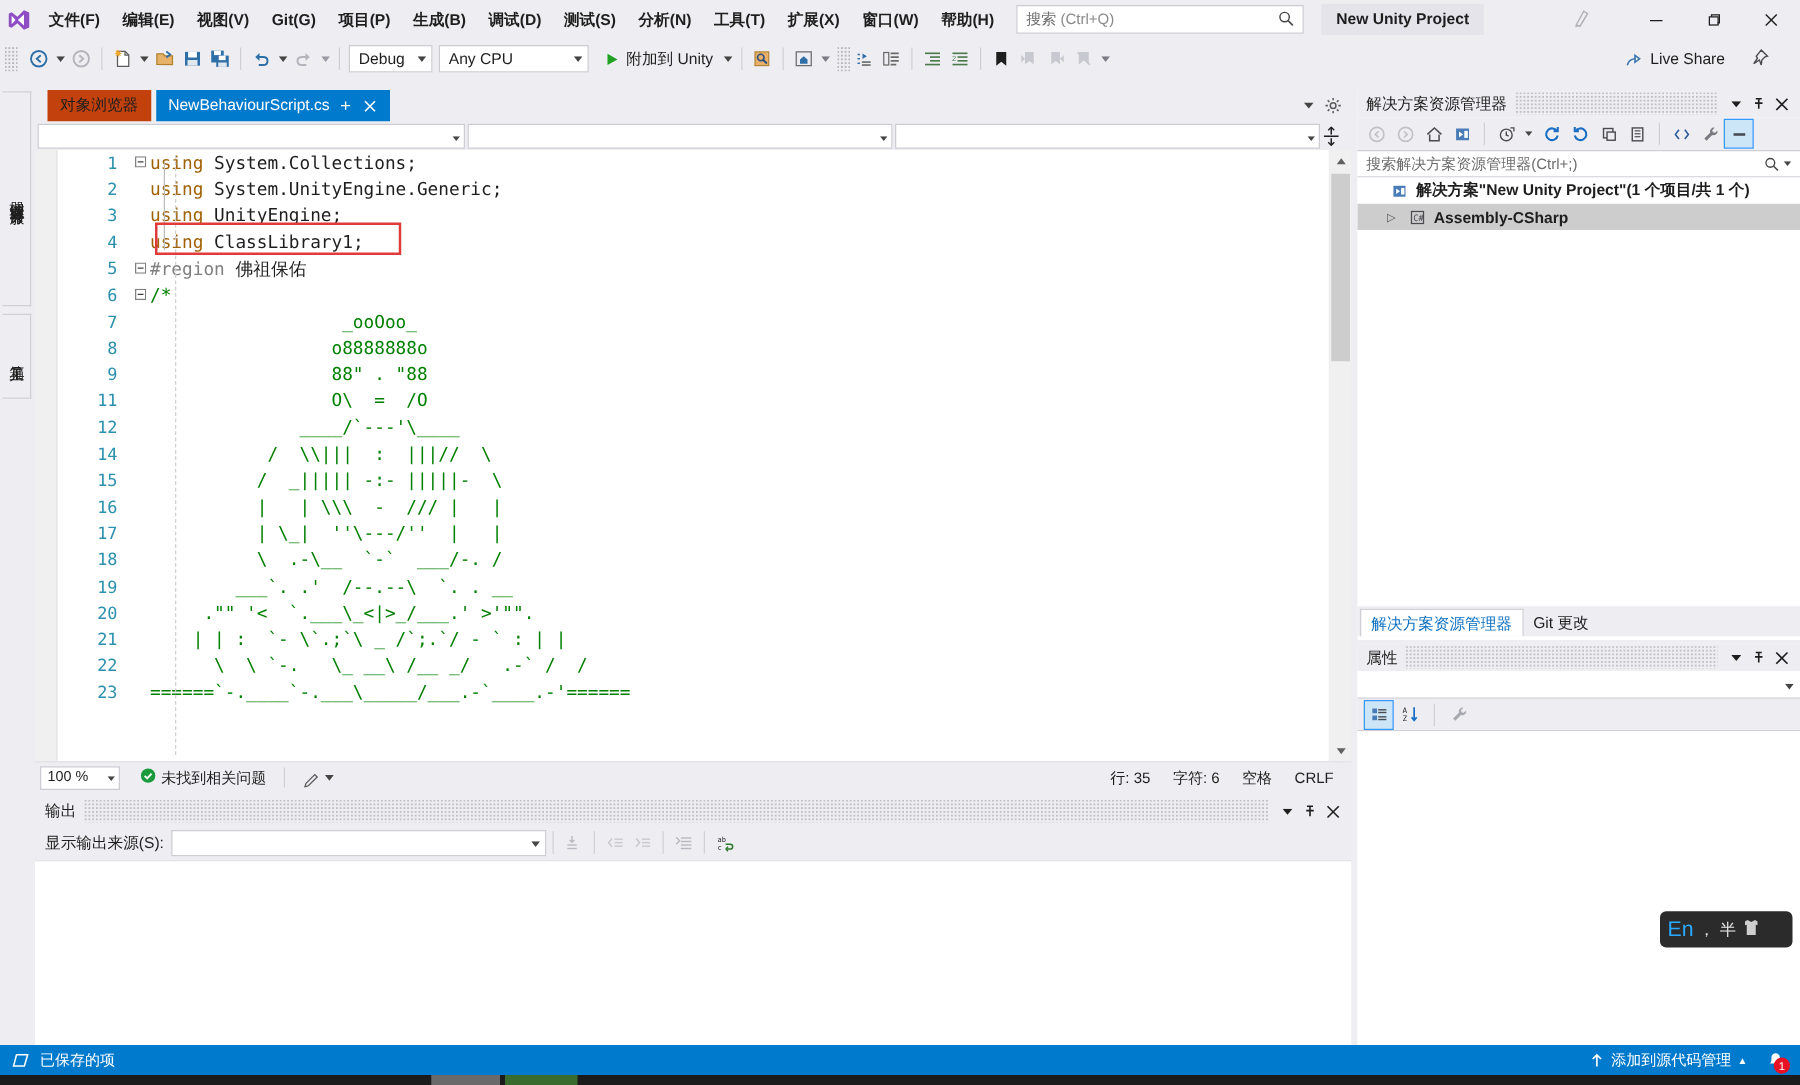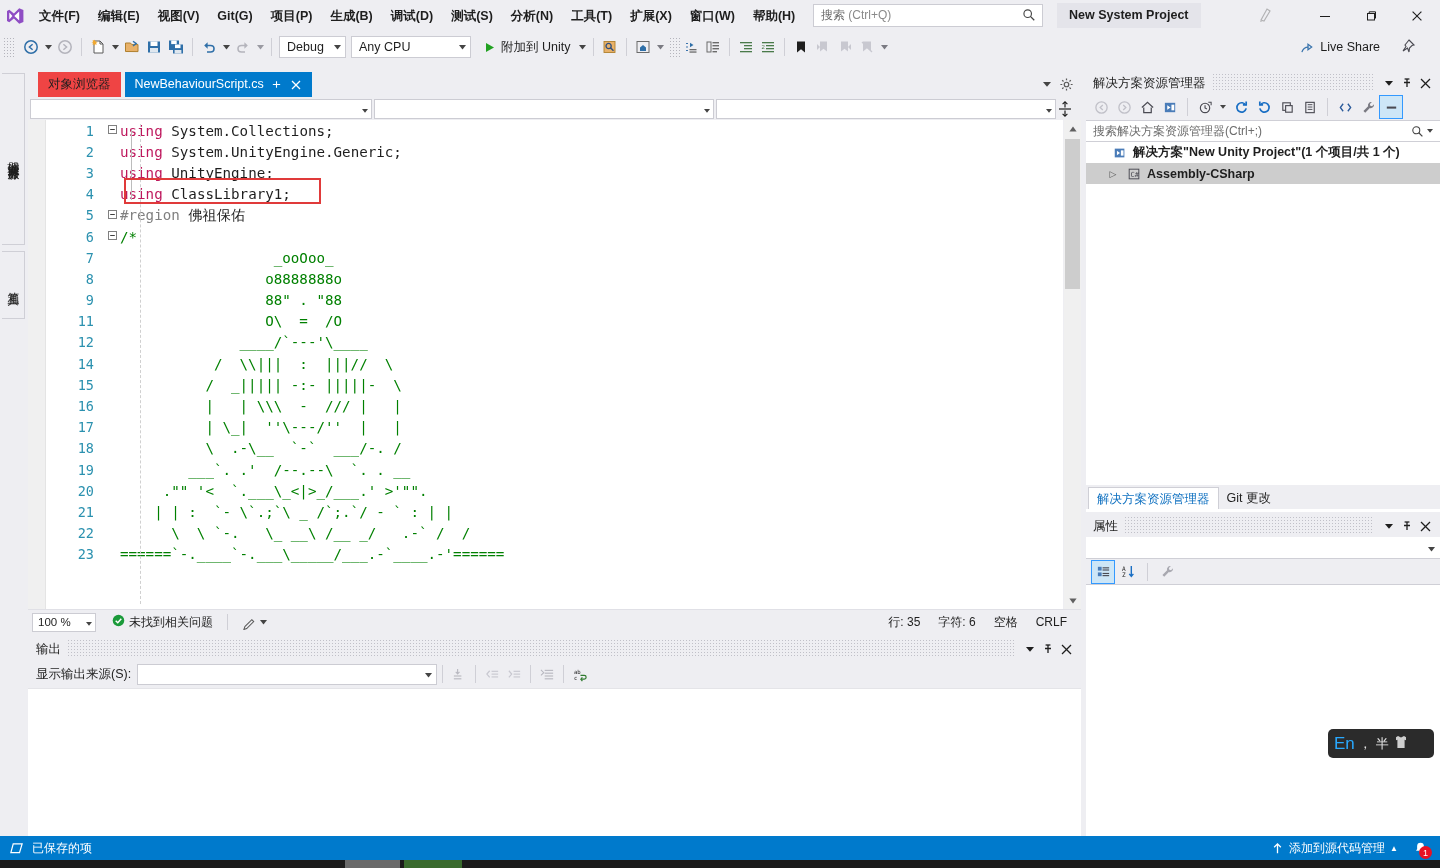--- a/index.html
+++ b/index.html
@@ -80,21 +80,21 @@
     writing-mode: vertical-rl; text-orientation: upright;
     font-size:12px; color:#1e1e1e; letter-spacing:-1px;
     display:flex; align-items:center; justify-content:center; cursor:default;
     padding:6px 0;
   }
   .tabstrip { position:absolute; left:28px; top:72px; width:1053px; height:25px; background:#eeeef2; display:flex; align-items:flex-end; }
   .tab {
     height:25px; line-height:25px; padding:0 10px; font-size:12.5px; cursor:default;
     color:#1e1e1e; display:flex; align-items:center; gap:7px;
   }
-  .tab.inactive { background:#ef4444; }
+  .tab.inactive { background:#c2410c; }
   .tab.active { background:#007acc; color:#fff; }
   .tab .tico { width:12px; height:12px; display:flex; align-items:center; justify-content:center; }
   .tabstrip-right { margin-left:auto; display:flex; align-items:center; height:25px; padding-right:4px; gap:2px;}
 
   .navbars { position:absolute; left:30px; top:98px; width:1049px; height:22px; display:flex; gap:2px; align-items:center;}
   .navbar-combo {
     height:20px; background:#fff; border:1px solid #ccccd3; display:flex; align-items:center;
     cursor:default; position:relative;
   }
   .navbar-combo .carr { position:absolute; right:3px; top:50%; transform:translateY(-50%); }
@@ -108,21 +108,21 @@
   .indicator-margin { position:absolute; left:0; top:0; width:18px; height:489px; background:#f0f0f0; border-right:1px solid #e4e4e4;}
   .code-rows { position:absolute; left:0; top:0; right:0; top:0; }
   .crow { height:21.2px; display:flex; align-items:center; white-space:pre; }
   .lnum {
     width:76px; text-align:right; padding-right:10px; color:#2b91af;
     font-family:"DejaVu Sans Mono", monospace; font-size:13.5px; flex:none;
   }
   .fold { width:16px; text-align:center; flex:none; color:#848484; font-size:11px;
           font-family:"DejaVu Sans Mono", monospace; }
   .ctext { font-family:"DejaVu Sans Mono", monospace; font-size:14.2px; white-space:pre; }
-  .kw { color:#be185d; }
+  .kw { color:#a16207; }
   .id { color:#1e1e1e; }
   .cmt { color:#008000; }
   .reg { color:#808080; }
   .regtxt { color:#1e1e1e; }
   .guide { position:absolute; left:140px; top:124px; width:0; border-left:1px dashed #d0d0d0; height:480px; }
   .foldline { position:absolute; left:131px; top:130px; width:0; border-left:1px solid #bcbcbc; height:70px; }
   .redbox {
     position:absolute; left:124px; top:178px; width:197px; height:26px;
     border:2px solid #e03a3a; pointer-events:none;
   }
@@ -256,21 +256,21 @@
     <div class="searchbox">
       <span class="ph"><span>搜索</span><span class="dim"> (Ctrl+Q)</span></span>
       <span class="search-ico">
         <svg width="14" height="14" viewBox="0 0 16 16">
             <circle cx="6.5" cy="6.5" r="4.3" fill="none" stroke="#444" stroke-width="1.3"></circle>
             <line x1="9.6" y1="9.6" x2="14" y2="14" stroke="#444" stroke-width="1.5"></line>
           </svg>
       </span>
     </div>
 
-    <div class="proj-chip">New System Project</div>
+    <div class="proj-chip">New Unity Project</div>
 
     <span class="feedback-ico">
       <svg width="18" height="18" viewBox="0 0 18 18">
           <path d="M4 14 L10 3 L13 5 L7 15 Z" fill="none" stroke="#6b6b6b" stroke-width="1.2"></path>
           <path d="M4 14 L3 16 L5.5 15.2Z" fill="#6b6b6b"></path>
         </svg>
     </span>
 
     <div class="wbtn" style="left:1302px">
       <svg width="12" height="12" viewBox="0 0 12 12">

